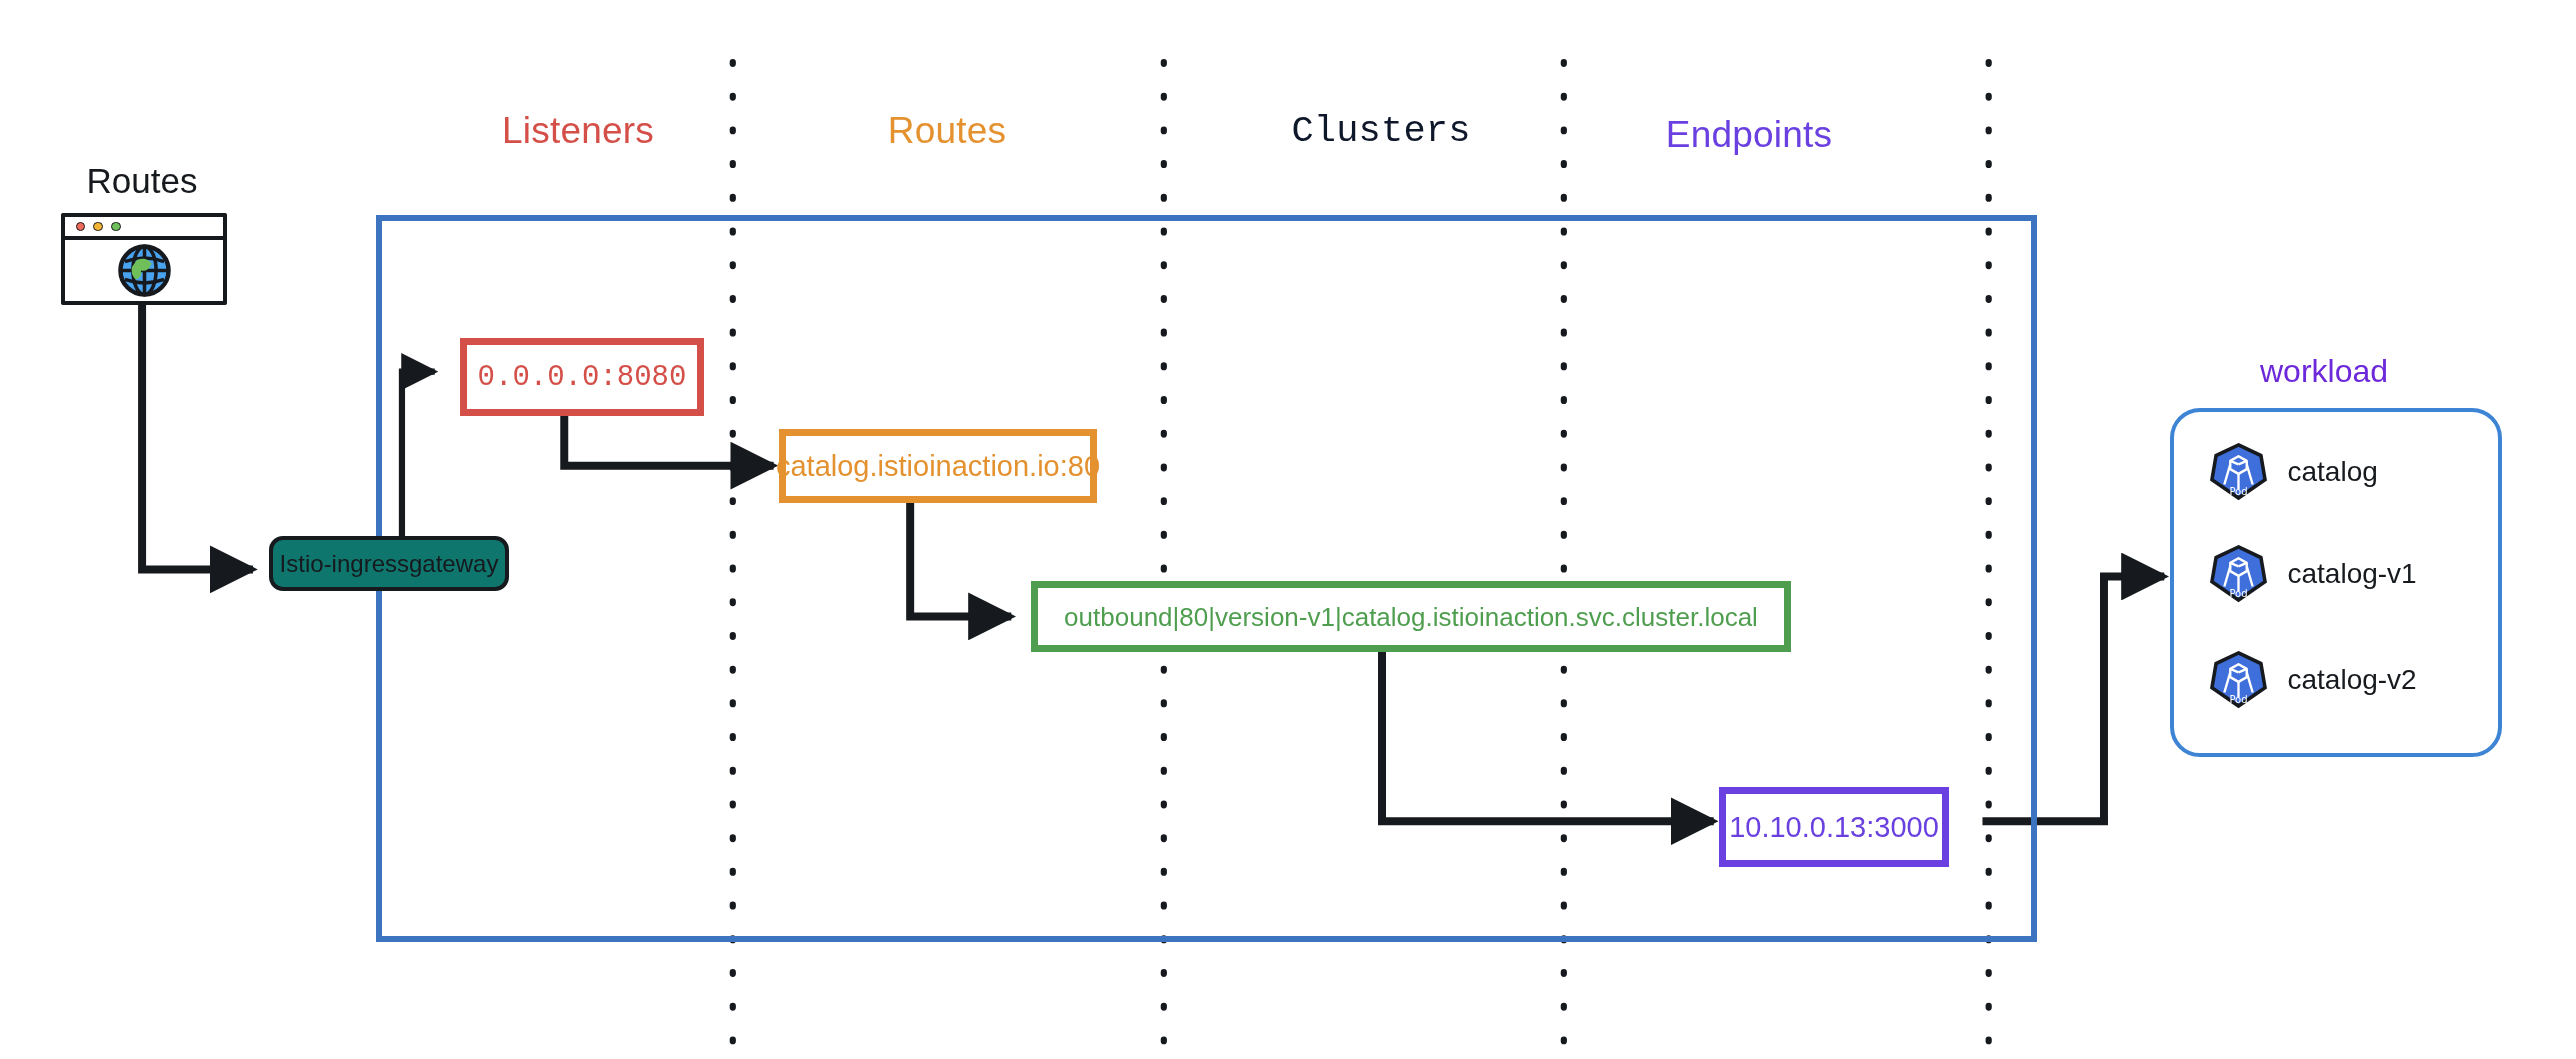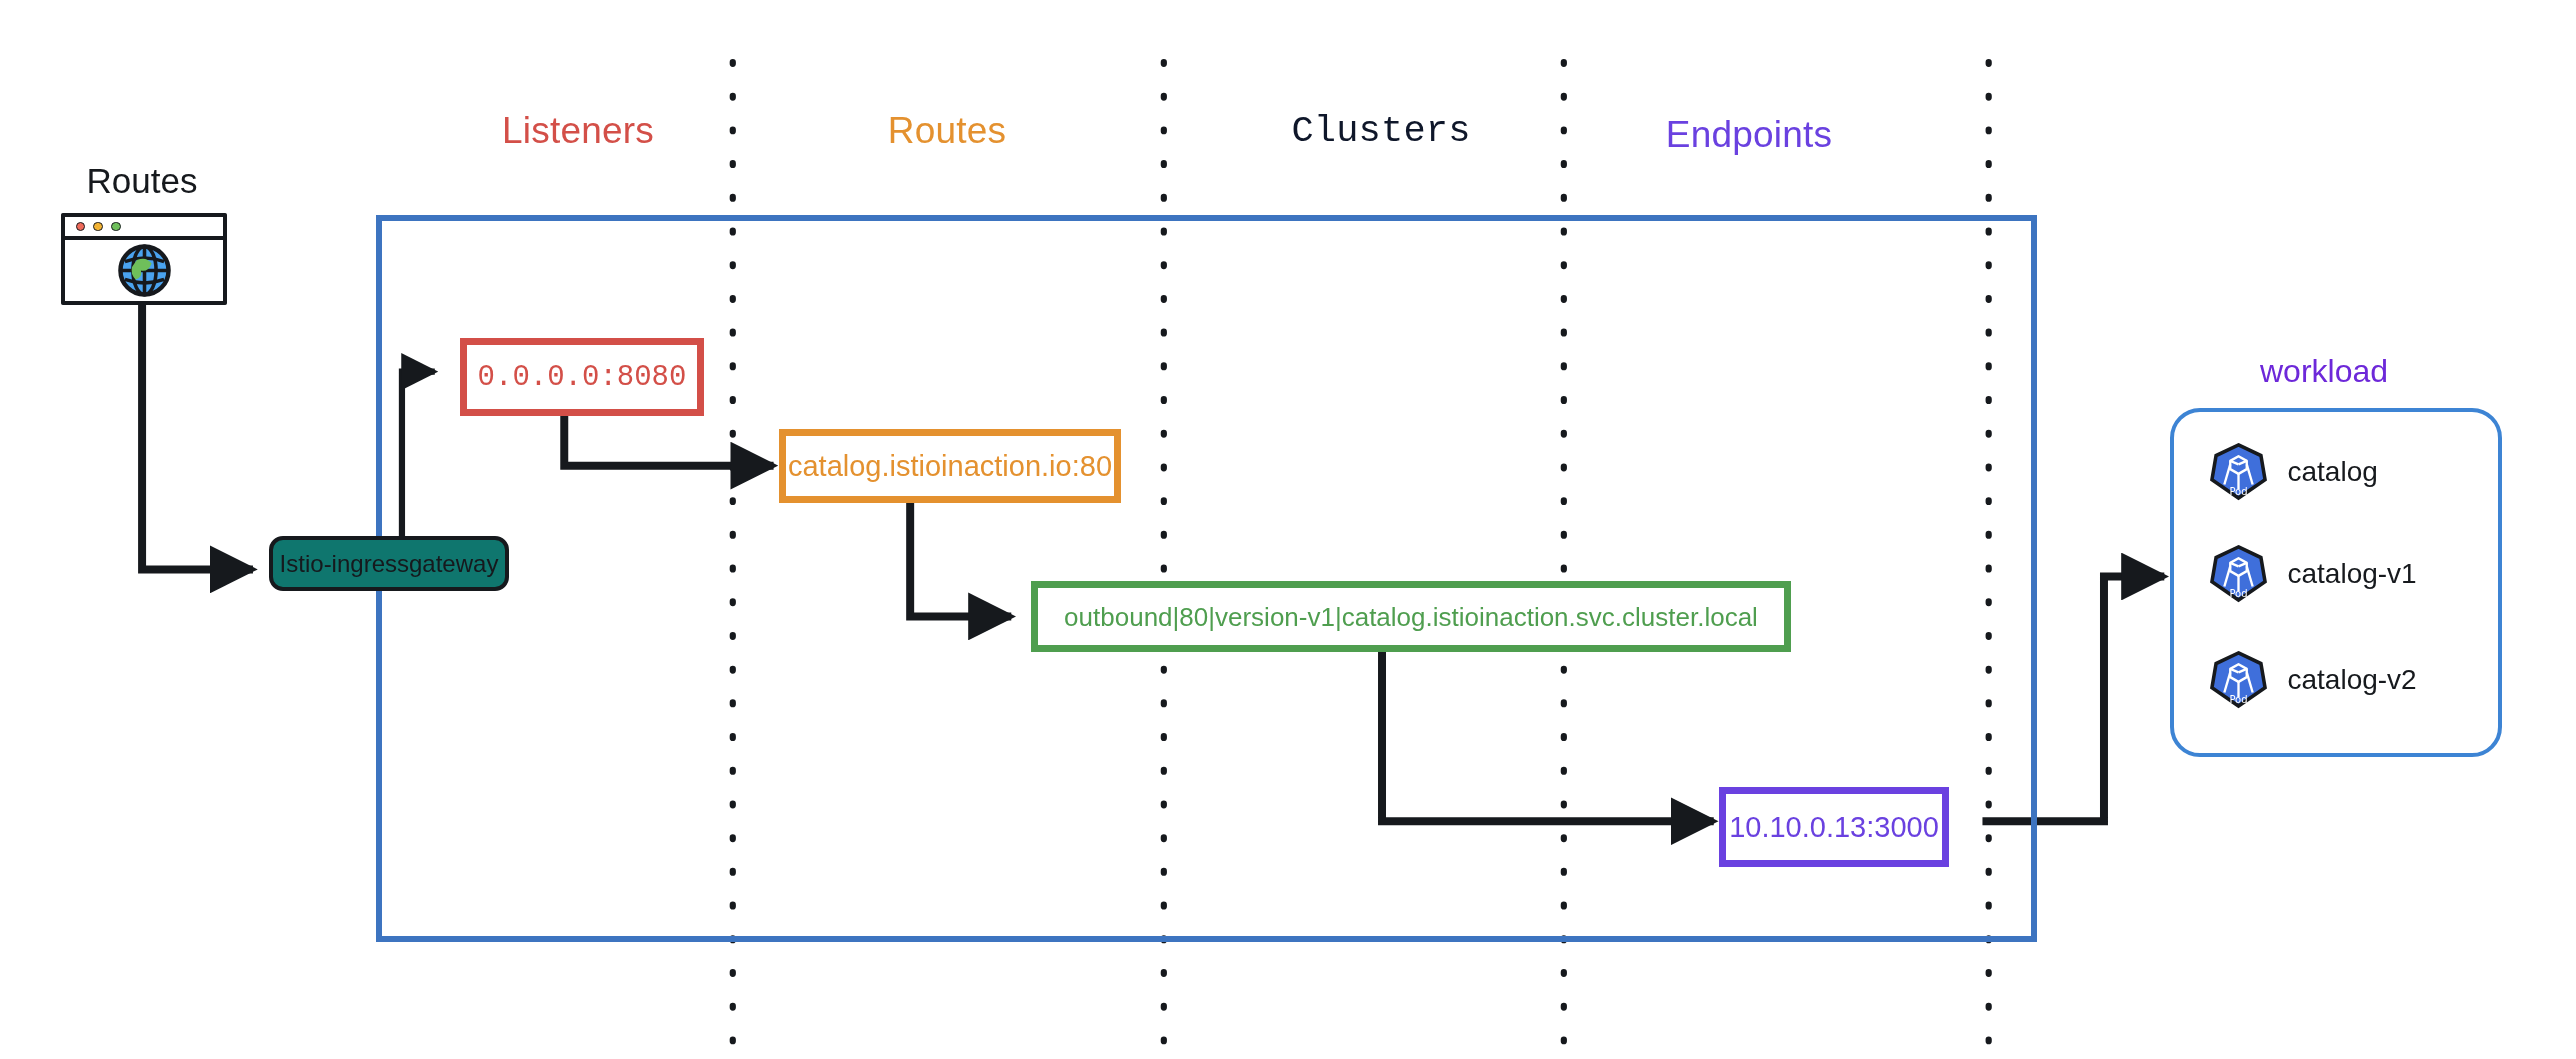--- a/index.html
+++ b/index.html
@@ -223,21 +223,21 @@
   <div class="proxy-box" style="left:376px; top:215px; width:1661px; height:727px;"></div>
 
   <div class="gateway" style="left:269px; top:536px; width:240px; height:55px;">
     <span>Istio-ingressgateway</span>
   </div>
 
   <div class="res-box res-listener" style="left:444px; top:338px; width:244px; height:78px;margin-left:16px;">
     <span class="res-text">0.0.0.0:8080</span>
   </div>
 
-  <div class="res-box res-route" style="left:779px; top:429px; width:342px; height:74px;">
+  <div class="res-box res-route" style="left:779px; top:429px; width:318px; height:74px;">
     <span class="res-text">catalog.istioinaction.io:80</span>
   </div>
 
   <div class="res-box res-cluster" style="left:1018px; top:581px; width:760px; height:71px;">
     <span class="res-text">outbound|80|version-v1|catalog.istioinaction.svc.cluster.local</span>
   </div>
 
   <div class="res-box res-endpoint" style="left:1719px; top:787px; width:230px; height:80px;">
     <span class="res-text">10.10.0.13:3000</span>
   </div>

